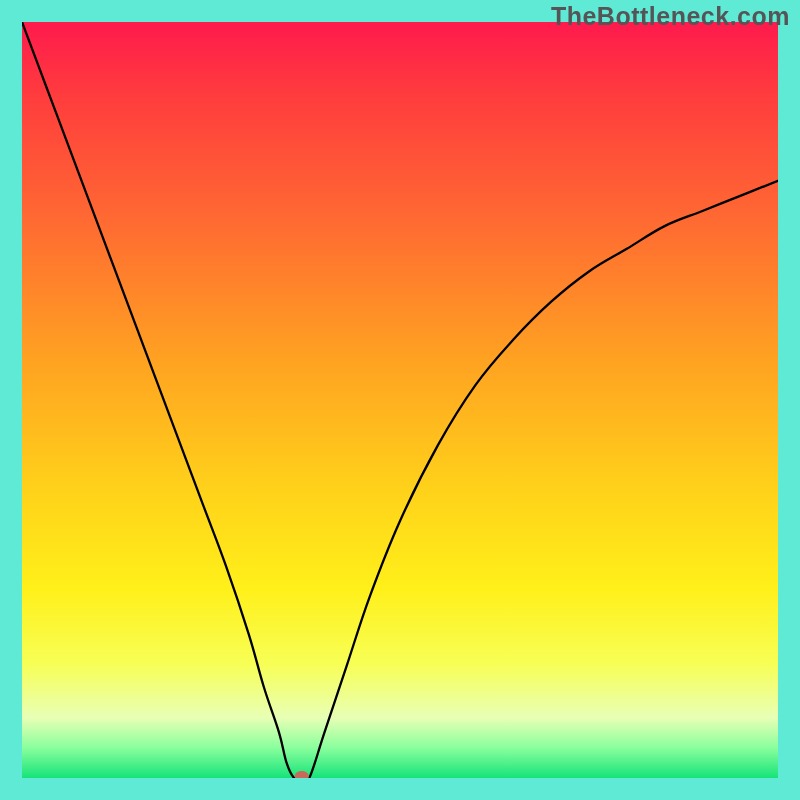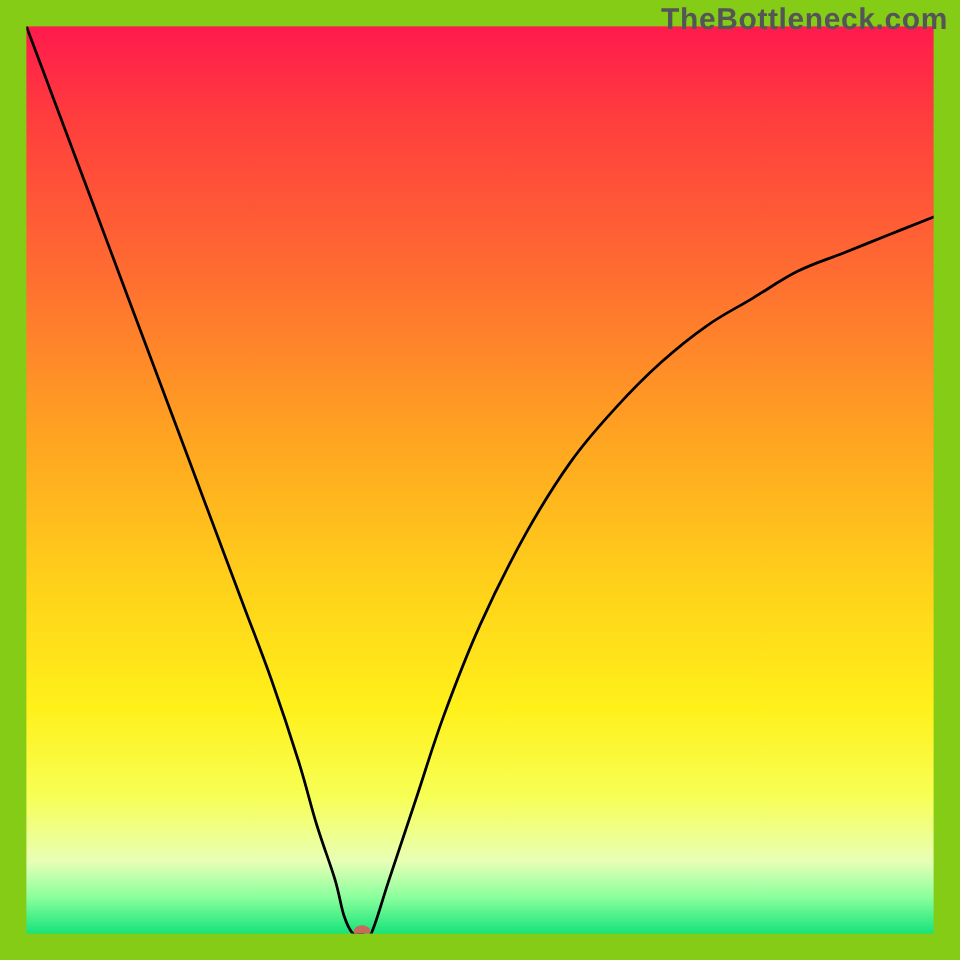--- a/index.html
+++ b/index.html
@@ -8,21 +8,21 @@
     width: 800px;
     height: 800px;
     overflow: hidden;
     background: #000;
     font-family: Arial, Helvetica, sans-serif;
   }
   .frame {
     position: relative;
     width: 800px;
     height: 800px;
-    background: #84cc16;
+    background: #5eead4;
   }
   .plot-area {
     position: absolute;
     left: 22px;
     top: 22px;
     width: 756px;
     height: 756px;
     
     background: linear-gradient(
       to bottom,

